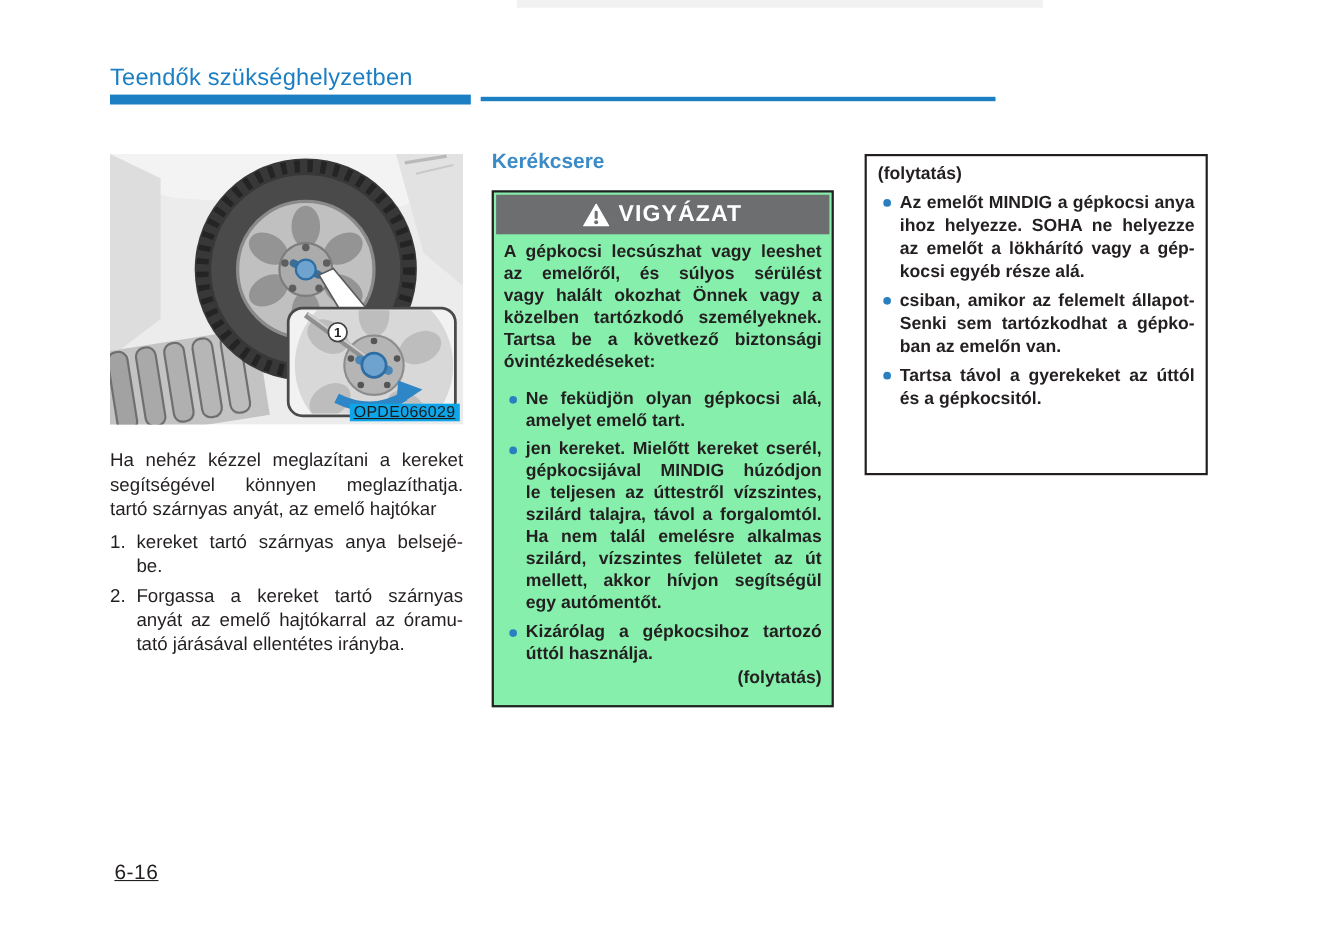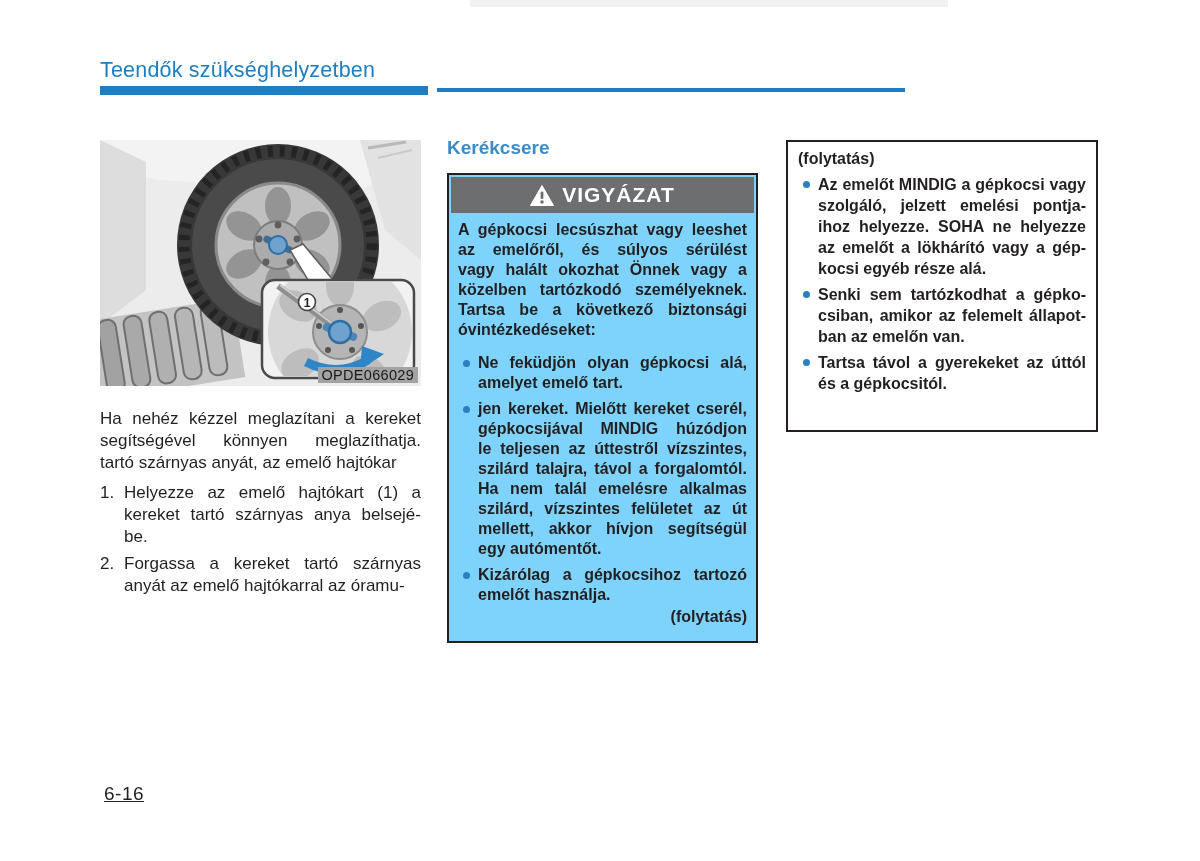--- a/index.html
+++ b/index.html
@@ -16,31 +16,31 @@
   .rule-thin{position:absolute;left:437px;top:88px;width:468px;height:4px;background:#1c7ec3;}
 
   
   .lines .ln{text-align:justify;text-align-last:justify;white-space:normal;}
   .lines .ln:last-child{text-align-last:left;}
 
   
   .col-left{position:absolute;left:100px;top:140px;width:321px;}
   .figure{position:relative;width:321px;height:246px;margin:0;}
   .figure svg{display:block;}
-  .figcaption{position:absolute;right:3px;bottom:3px;background:#a3a3a3;padding:0 4px;
-              font-size:14.5px;font-weight:400;color:#1a1a1a;letter-spacing:0.3px;}
+  .figcaption{position:absolute;right:3px;bottom:3px;background:#0ea5e9;padding:0 4px;
+              font-size:14.5px;font-weight:400;color:#1a1a1a;letter-spacing:0.3px;text-decoration:underline;}
   .intro{margin-top:22px;font-size:17px;line-height:22px;}
   .steps{margin:8px 0 0 0;padding:0;list-style:none;}
   .step{position:relative;padding-left:24px;margin-top:5px;font-size:17px;line-height:22px;}
   .step .num{position:absolute;left:0;top:0;}
 
   
   .col-mid{position:absolute;left:447px;top:137px;width:311px;}
   .section-title{margin:0;font-size:19px;font-weight:bold;color:#3b8bc7;line-height:22px;}
-  .warnbox{margin-top:14px;border:2px solid #231f20;background:#7dd3fc;box-sizing:border-box;
+  .warnbox{margin-top:14px;border:2px solid #231f20;background:#86efac;box-sizing:border-box;
            width:311px;height:470px;padding:0 0 12px 0;}
   .warnbar{margin:2px;height:36px;background:#6d6e70;display:flex;align-items:center;
            justify-content:center;gap:8px;}
   .warnbar .wtitle{color:#ffffff;font-weight:bold;font-size:21px;letter-spacing:1px;}
   .warn-icon{display:block;}
   .boxbody{padding:5px 9px 0 9px;font-weight:bold;font-size:16px;line-height:20px;}
   .boxbody .blk{margin-bottom:13px;}
   .bullet{position:relative;padding-left:20px;margin-top:6px;}
   .bullet .dot{position:absolute;left:5px;top:7px;width:7px;height:7px;border-radius:50%;
                background:#2a7fc0;}
@@ -171,32 +171,32 @@
         <div class="ln">segítségével könnyen meglazíthatja.</div>
         <div class="ln">tartó szárnyas anyát, az emelő hajtókar</div>
       </div>
 
     <ol class="steps">
 
         <li class="step">
           <span class="num">1.</span>
           <div class="lines">
 
-          <div class="ln">Helyezze az emelő hajtókart (1) a</div>
             <div class="ln">kereket tartó szárnyas anya belsejé-</div>
             <div class="ln">be.</div>
           </div>
         </li>
 
         <li class="step">
           <span class="num">2.</span>
           <div class="lines">
 
           <div class="ln">Forgassa a kereket tartó szárnyas</div>
             <div class="ln">anyát az emelő hajtókarral az óramu-</div>
+            <div class="ln">tató járásával ellentétes irányba.</div>
           </div>
         </li>
       </ol>
   </section>
 
   <section class="col-mid">
     <h2 class="section-title">Kerékcsere</h2>
 
     <div class="warnbox">
       <div class="warnbar">
@@ -243,54 +243,53 @@
                 <div class="ln">mellett, akkor hívjon segítségül</div>
                 <div class="ln">egy autómentőt.</div>
               </div>
             </div>
 
             <div class="bullet">
               <span class="dot"></span>
               <div class="lines">
 
               <div class="ln">Kizárólag a gépkocsihoz tartozó</div>
-                <div class="ln">emelőt használja.</div>
+                <div class="ln">úttól használja.</div>
               </div>
             </div>
           </div>
       </div>
 
       <div class="box-footer">(folytatás)</div>
     </div>
   </section>
 
   <section class="col-right">
     <div class="contbox">
       <div class="box-title">(folytatás)</div>
       <div class="blist">
 
           <div class="bullet">
             <span class="dot"></span>
             <div class="lines">
 
-            <div class="ln">Az emelőt MINDIG a gépkocsi vagy</div>
-              <div class="ln">szolgáló, jelzett emelési pontja-</div>
+            <div class="ln">Az emelőt MINDIG a gépkocsi anya</div>
               <div class="ln">ihoz helyezze. SOHA ne helyezze</div>
               <div class="ln">az emelőt a lökhárító vagy a gép-</div>
               <div class="ln">kocsi egyéb része alá.</div>
             </div>
           </div>
 
 
           <div class="bullet">
             <span class="dot"></span>
             <div class="lines">
 
-            <div class="ln">Senki sem tartózkodhat a gépko-</div>
-              <div class="ln">csiban, amikor az felemelt állapot-</div>
+            <div class="ln">csiban, amikor az felemelt állapot-</div>
+              <div class="ln">Senki sem tartózkodhat a gépko-</div>
               <div class="ln">ban az emelőn van.</div>
             </div>
           </div>
 
           <div class="bullet">
             <span class="dot"></span>
             <div class="lines">
 
             <div class="ln">Tartsa távol a gyerekeket az úttól</div>
               <div class="ln">és a gépkocsitól.</div>

